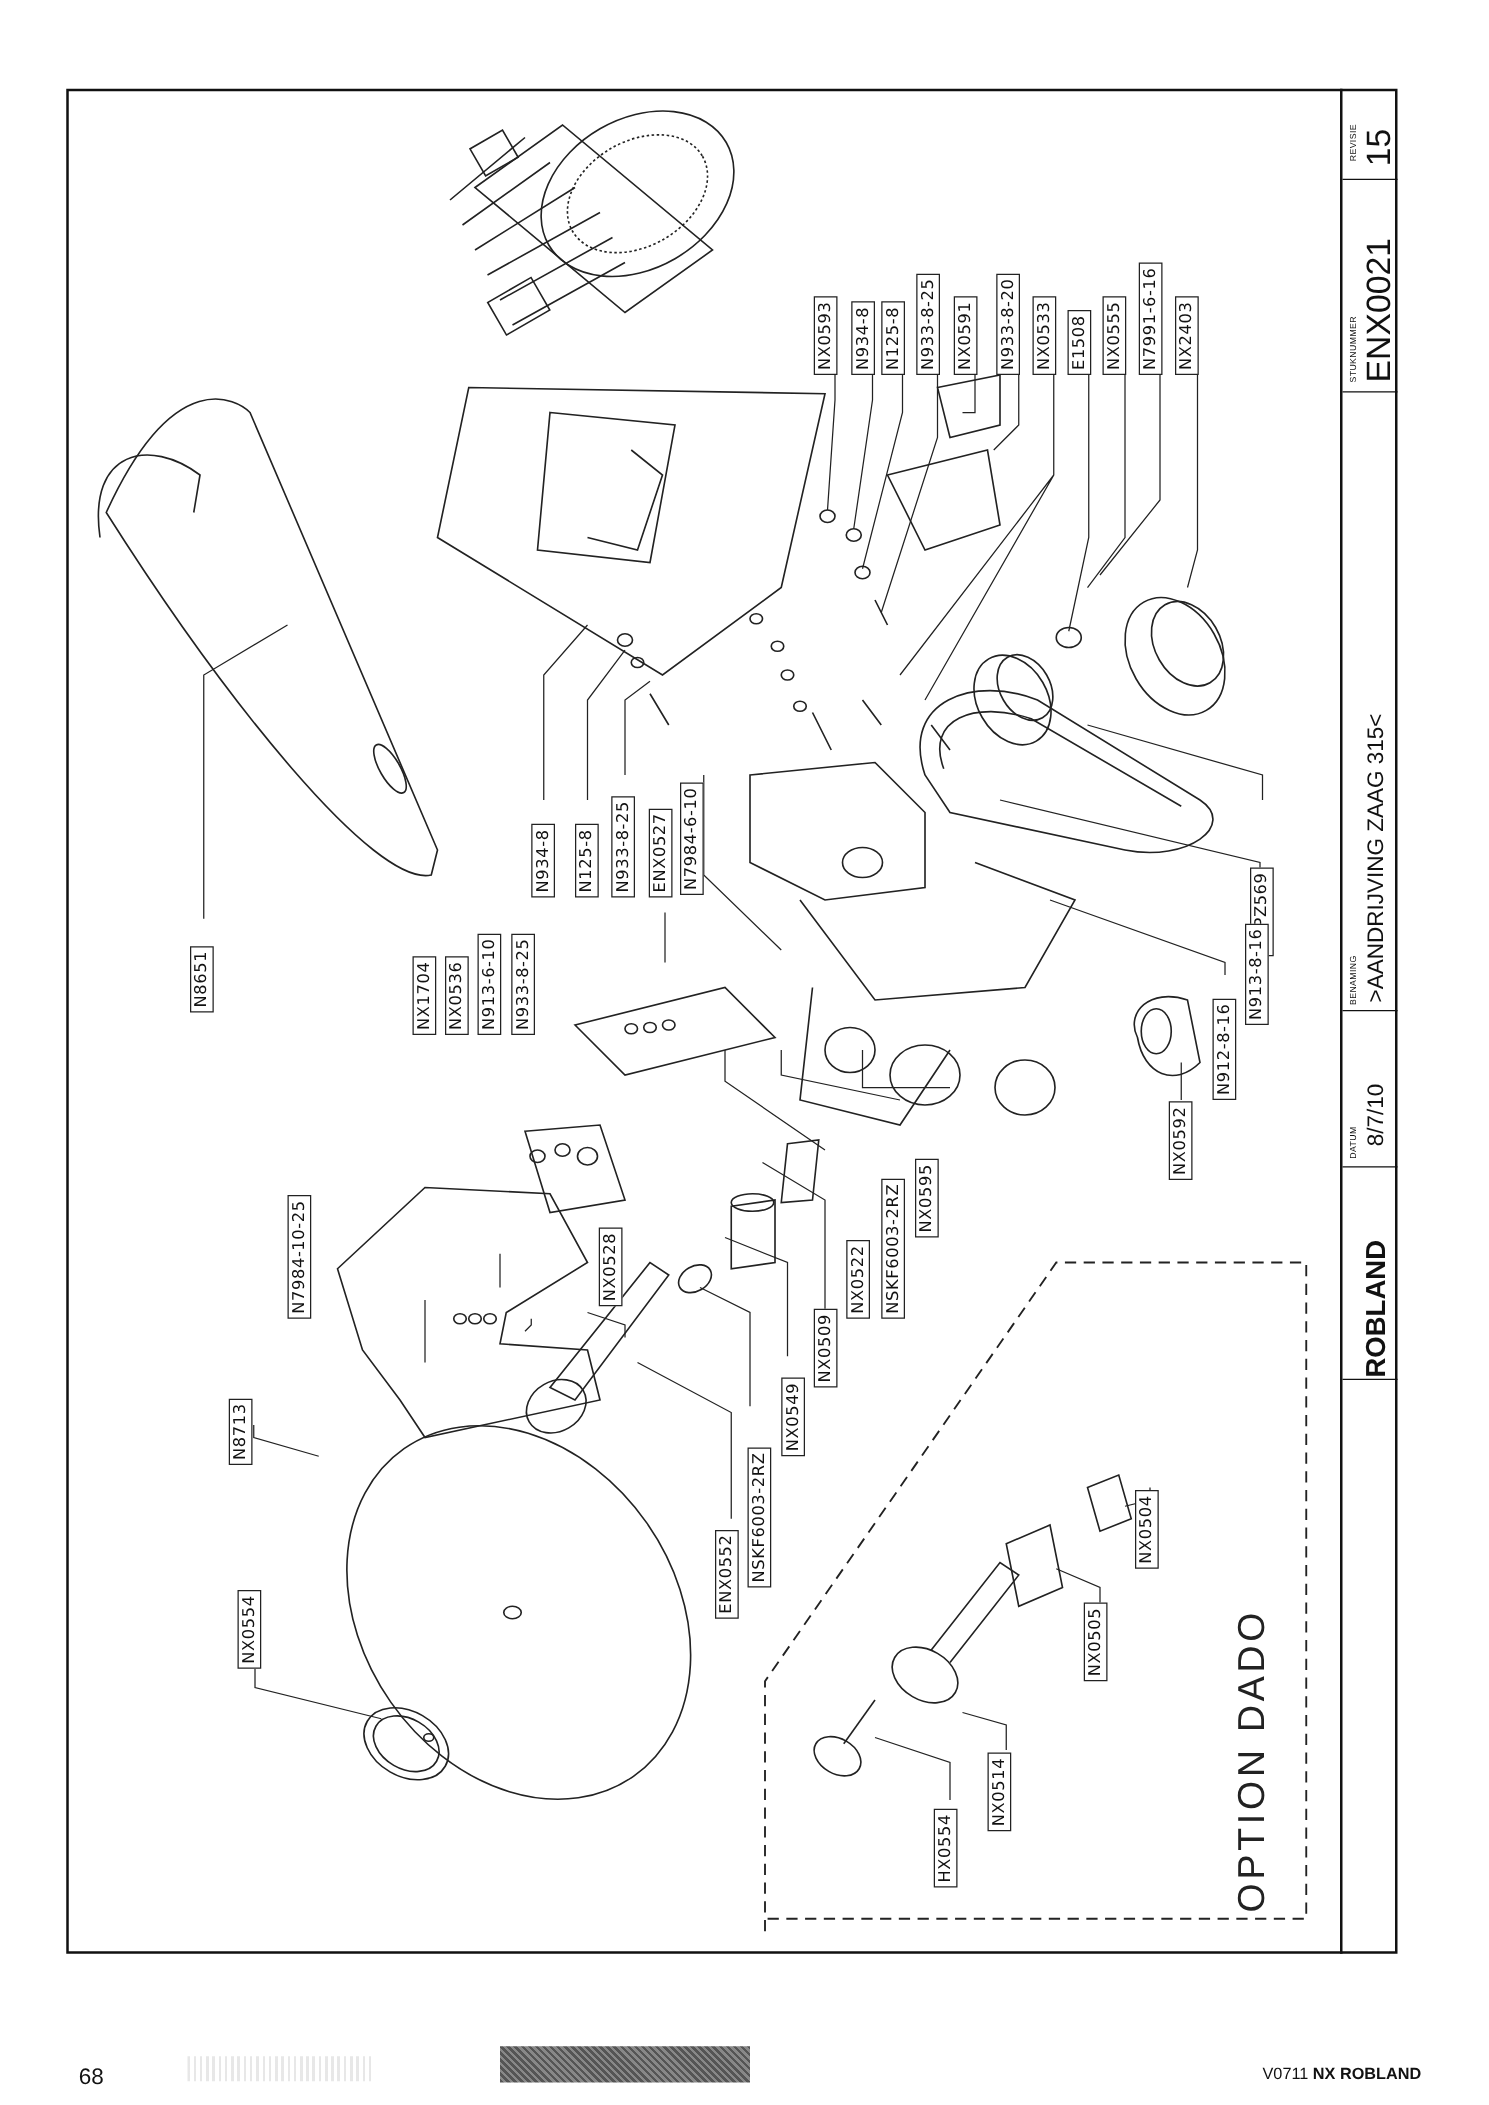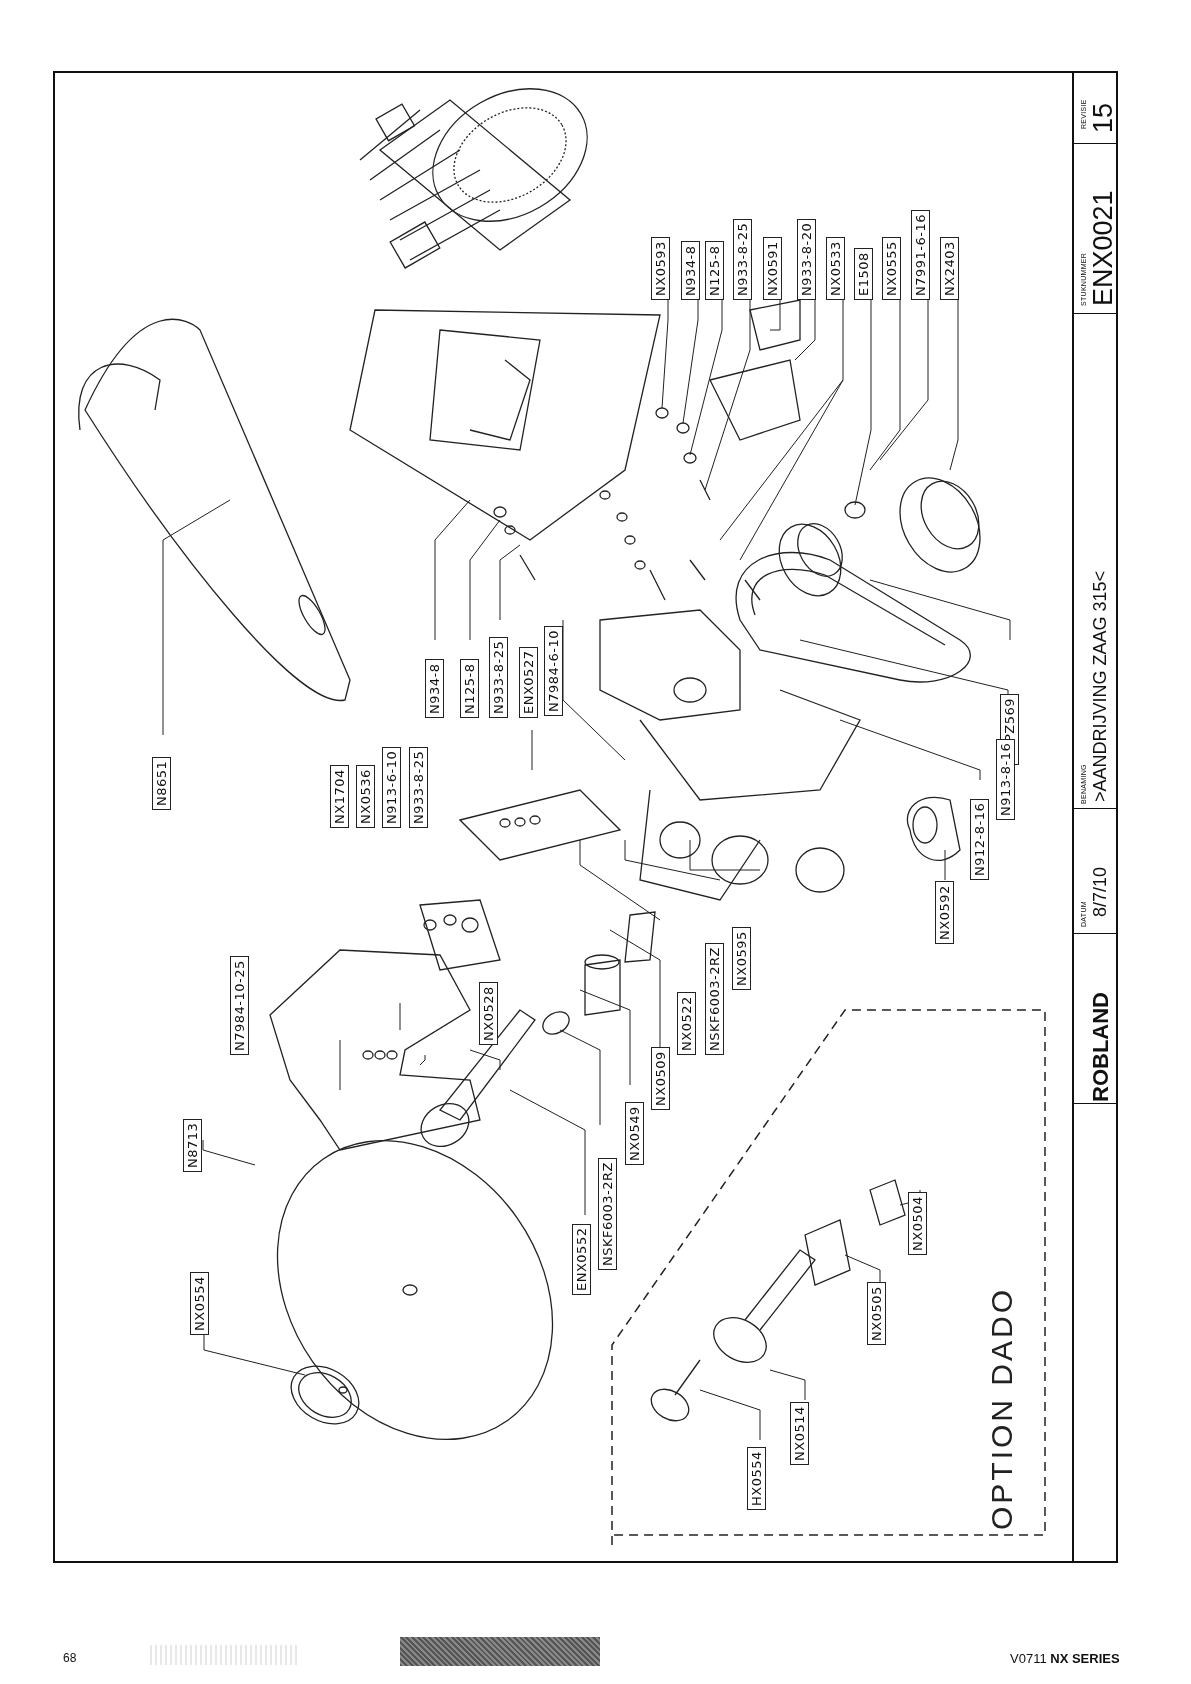--- a/index.html
+++ b/index.html
@@ -7,21 +7,21 @@
   .frame{position:absolute;left:53px;top:71px;width:1065px;height:1492px;border:2px solid #111;box-sizing:border-box;}
   .drawing{position:absolute;left:0;top:0;width:1191px;height:1684px;}
   .lbl{position:absolute;transform-origin:left top;transform:rotate(-90deg);border:1.5px solid #222;background:#fff;font-family:"DejaVu Sans",sans-serif;font-size:13px;line-height:15px;padding:1px 3px;white-space:nowrap;letter-spacing:0.5px;color:#111;}
   .tblock{position:absolute;left:1072px;top:71px;width:46px;height:1492px;border-left:2px solid #111;box-sizing:border-box;}
   .tcell{position:absolute;left:0;width:44px;border-top:1.5px solid #111;box-sizing:border-box;}
   .rot{position:absolute;transform-origin:left top;transform:rotate(-90deg);white-space:nowrap;}
   .small{font-size:7px;letter-spacing:0.3px;}
   .big{font-size:27px;}
   .med{font-size:18px;}
   .dado{position:absolute;font-size:30px;letter-spacing:3px;transform-origin:left top;transform:rotate(-90deg);white-space:nowrap;color:#222;}
-  .footer-num{position:absolute;left:63px;top:1651px;font-size:12px;}
+  .footer-num{position:absolute;left:63px;top:1651px;font-size:18px;}
   .footer-noise{position:absolute;left:150px;top:1645px;width:150px;height:20px;background:repeating-linear-gradient(90deg,#ddd 0 2px,#fff 2px 5px);opacity:.7;}
   .footer-block{position:absolute;left:400px;top:1637px;width:200px;height:29px;background:repeating-linear-gradient(45deg,#555 0 2px,#888 2px 4px);}
   .footer-series{position:absolute;left:1010px;top:1651px;font-size:13px;}
   .footer-series b{font-weight:bold;}
 </style>
 </head>
 <body>
 
 <div class="frame"></div>
 
@@ -230,14 +230,14 @@
     <span class="rot" style="left:14px;top:168px;font-size:22px;font-weight:900;letter-spacing:0px;">ROBLAND</span>
   </div>
   <div class="tcell" style="top:1032px;height:460px;"></div>
 </div>
 
 <div class="footer-num">68</div>
 <div class="footer-noise"></div>
 <div class="footer-block"></div>
 <div class="footer-series">
   <span>V0711 </span>
-  <b>NX SERIES</b>
+  <b>NX ROBLAND</b>
 </div>
 
 </body></html>

